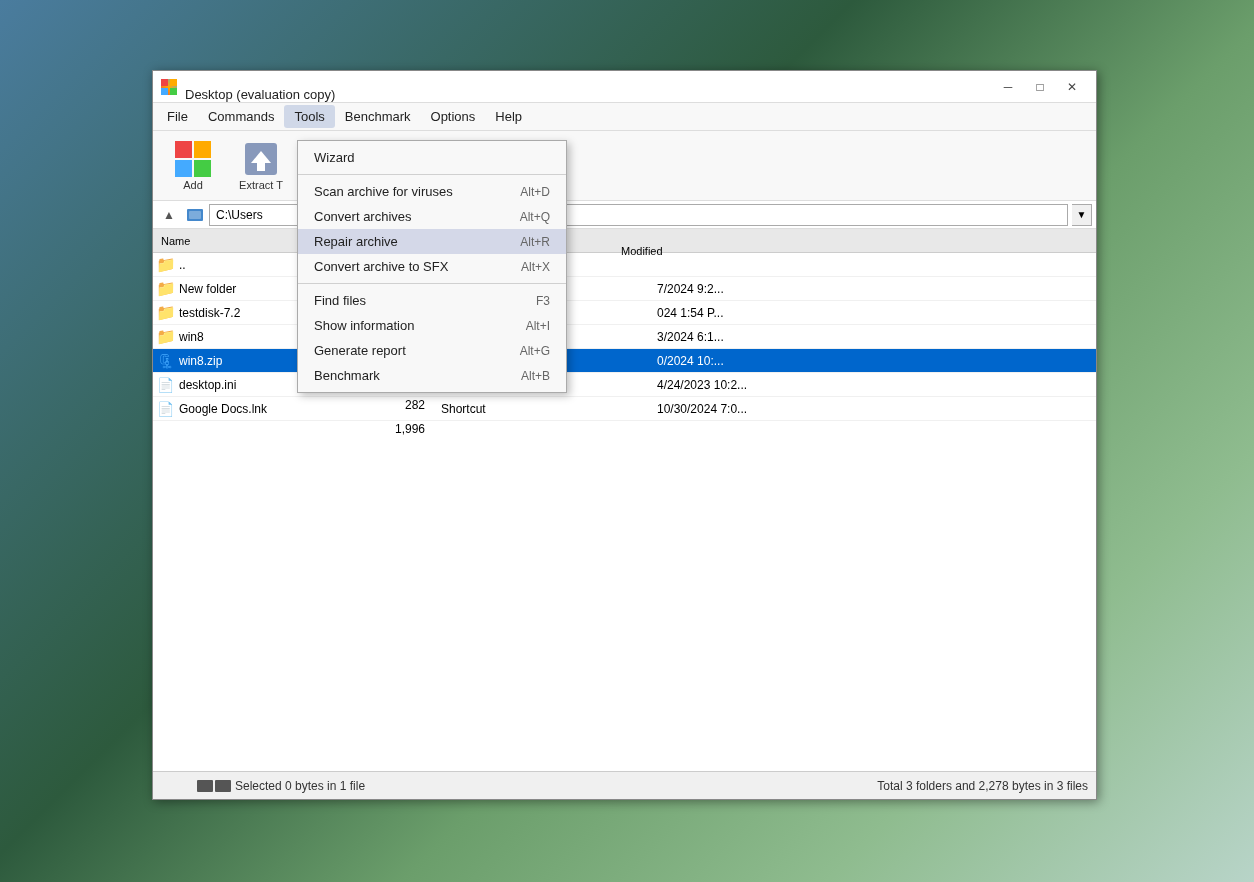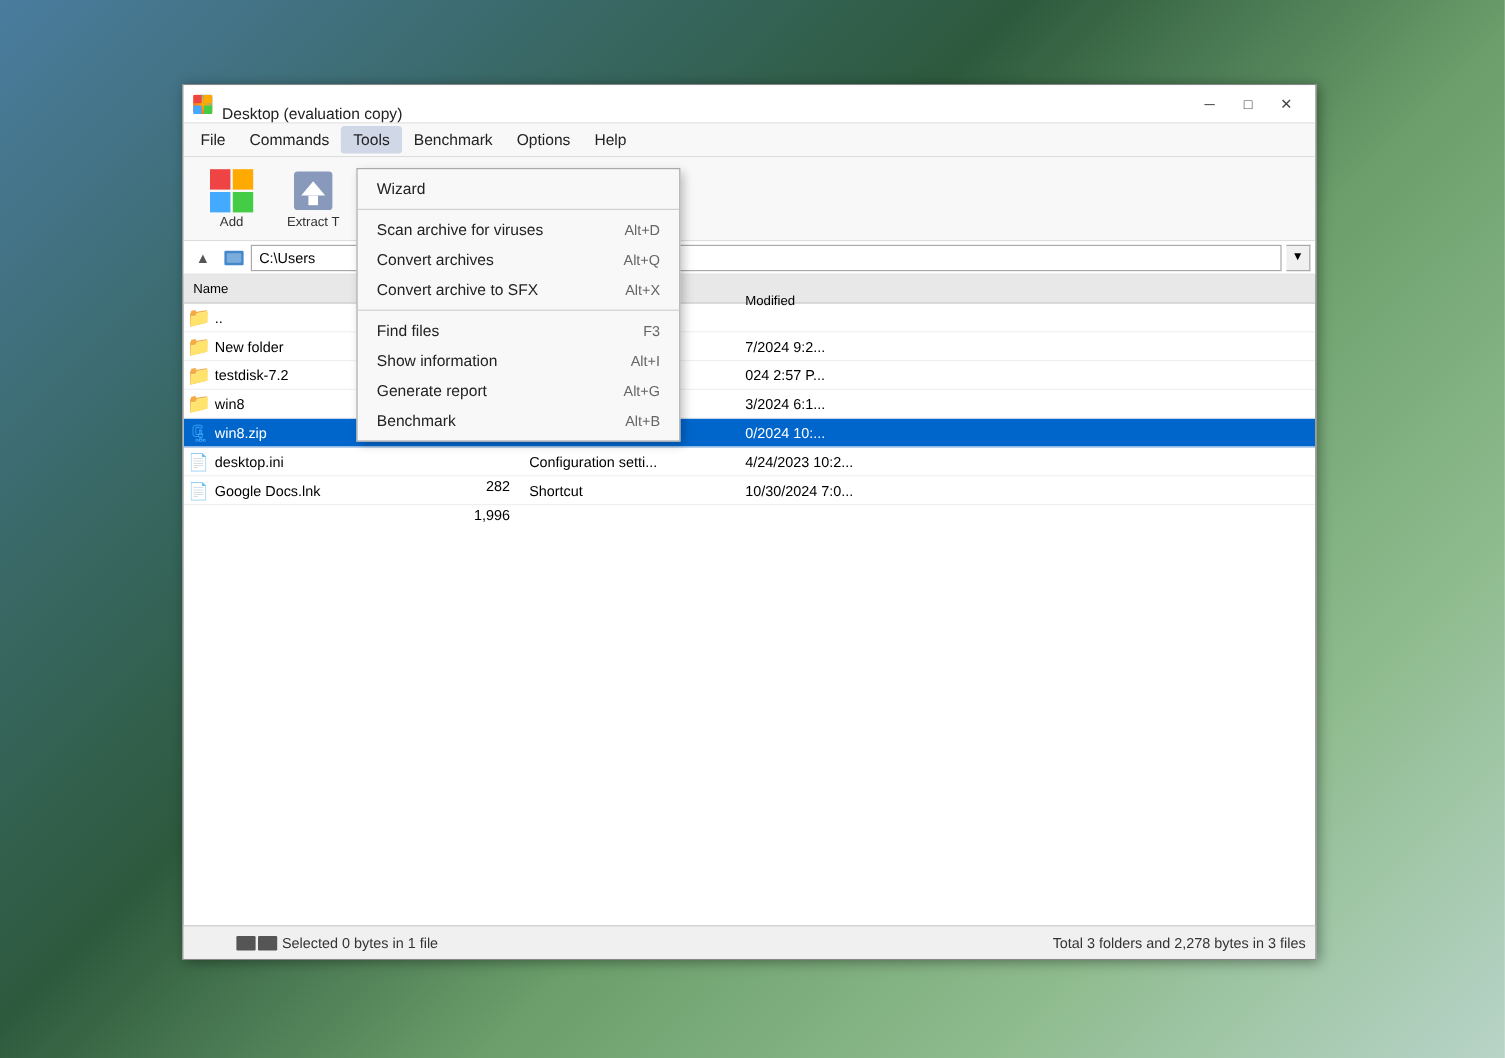--- a/index.html
+++ b/index.html
@@ -258,21 +258,21 @@
     }
     .file-name-cell {
       display: flex;
       align-items: center;
       width: 200px;
       padding-left: 4px;
       overflow: hidden;
     }
     .file-size-cell { width: 80px; text-align: right; padding-right: 8px; margin-top: 40px; }
     .file-type-cell { width: 180px; padding-left: 8px; overflow: hidden; }
-    .file-date-cell { width: 160px; padding-left: 8px; }
+    .file-date-cell { width: 160px; padding-left: 8px; margin-left: 36px; }
 
     
     .status-bar {
       background: #f0f0f0;
       height: 28px;
       display: flex;
       align-items: center;
       border-top: 1px solid #ccc;
       font-size: 12px;
       color: #333;
@@ -464,21 +464,21 @@
         <div class="file-date-cell">7/2024 9:2...</div>
       </div>
 
       <div class="file-row">
         <div class="file-name-cell">
           <span class="file-icon folder-icon">📁</span>
           <span>testdisk-7.2</span>
         </div>
         <div class="file-size-cell"></div>
         <div class="file-type-cell"></div>
-        <div class="file-date-cell">024 2:57 P...</div>
+        <div class="file-date-cell">024 1:54 P...</div>
       </div>
 
       <div class="file-row">
         <div class="file-name-cell">
           <span class="file-icon folder-icon">📁</span>
           <span>win8</span>
         </div>
         <div class="file-size-cell"></div>
         <div class="file-type-cell"></div>
         <div class="file-date-cell">3/2024 6:1...</div>
@@ -537,20 +537,24 @@
   </div>
   <div class="dropdown-separator"></div>
   <div class="dropdown-item">
     <span class="dropdown-item-text">Scan archive for viruses</span>
     <span class="shortcut">Alt+D</span>
   </div>
   <div class="dropdown-item">
     <span class="dropdown-item-text">Convert archives</span>
     <span class="shortcut">Alt+Q</span>
   </div>
+  <div class="dropdown-item hovered">
+    <span class="dropdown-item-text">Repair archive</span>
+    <span class="shortcut">Alt+R</span>
+  </div>
   <div class="dropdown-item">
     <span class="dropdown-item-text">Convert archive to SFX</span>
     <span class="shortcut">Alt+X</span>
   </div>
   <div class="dropdown-separator"></div>
   <div class="dropdown-item">
     <span class="dropdown-item-text">Find files</span>
     <span class="shortcut">F3</span>
   </div>
   <div class="dropdown-item">

